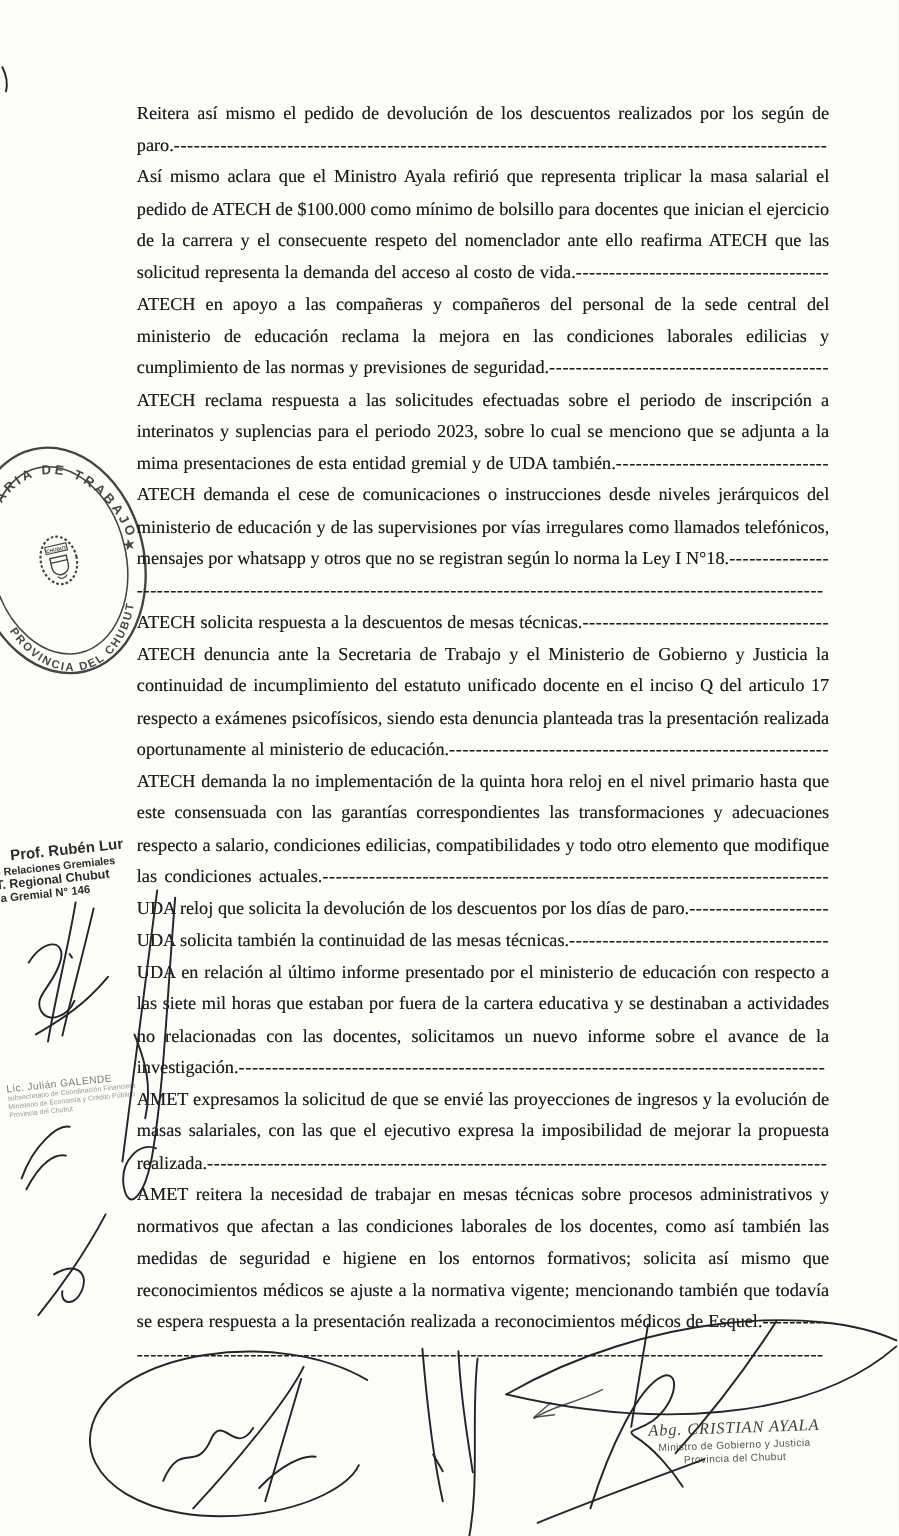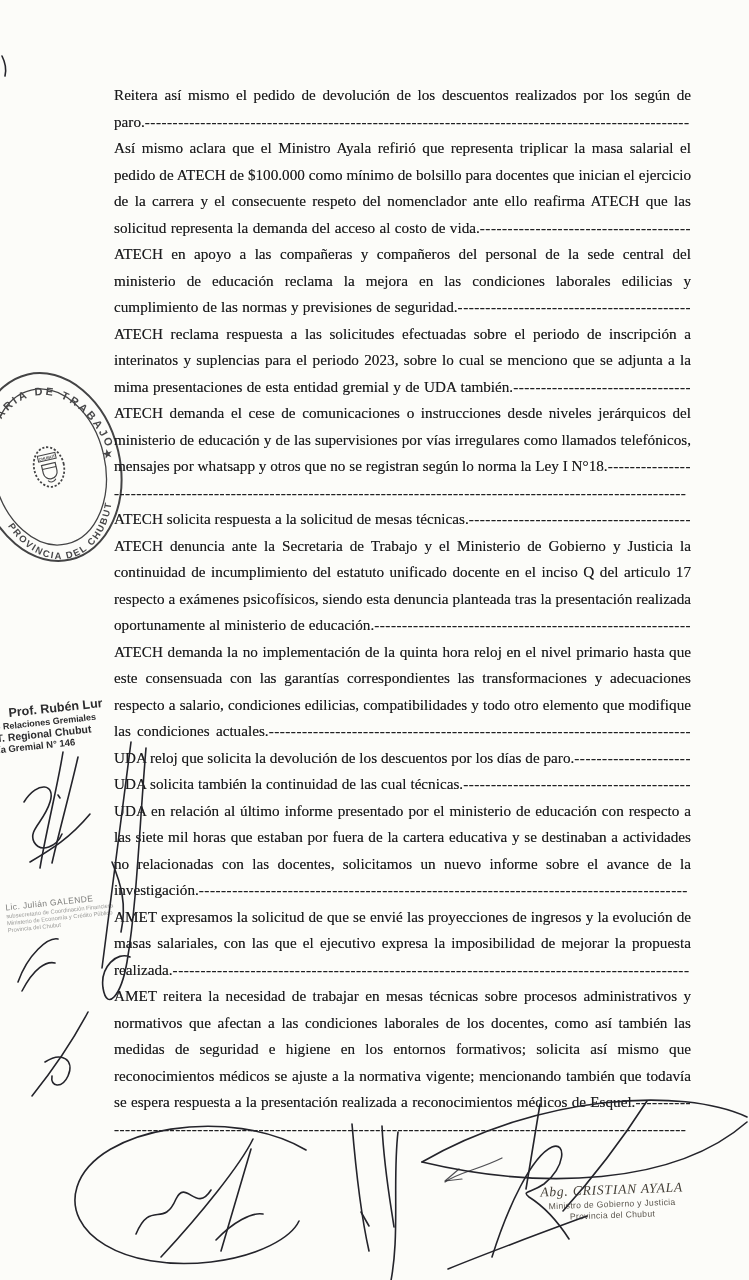--- a/index.html
+++ b/index.html
@@ -68,25 +68,25 @@
       <path d="M68,100 h14 M71,112 c2,3 6,3 8,0" fill="none" stroke="#2b2b2d" stroke-width="1"></path>
     </g>
   </svg>
 
   <div class="textblock">
       <p class="para" style="height: 53px;"><span class="ptxt">Reitera así mismo el pedido de devolución de los descuentos realizados por los según de paro.</span><span class="pdash">--------------------------------------------------------------------------------------------------------------------------------------------</span></p>
       <p class="para" style="height: 106px;"><span class="ptxt">Así mismo aclara que el Ministro Ayala refirió que representa triplicar la masa salarial el pedido de ATECH de $100.000 como mínimo de bolsillo para docentes que inician el ejercicio de la carrera y el consecuente respeto del nomenclador ante ello reafirma ATECH que las solicitud representa la demanda del acceso al costo de vida.</span><span class="pdash">------------------------------------------------------------</span></p>
       <p class="para" style="height: 79.5px;"><span class="ptxt">ATECH en apoyo a las compañeras y compañeros del personal de la sede central del ministerio de educación reclama la mejora en las condiciones laborales edilicias y cumplimiento de las normas y previsiones de seguridad.</span><span class="pdash">--------------------------------------------------------------------------------</span></p>
       <p class="para" style="height: 79.5px;"><span class="ptxt">ATECH reclama respuesta a las solicitudes efectuadas sobre el periodo de inscripción a interinatos y suplencias para el periodo 2023, sobre lo cual se menciono que se adjunta a la mima presentaciones de esta entidad gremial y de UDA también.</span><span class="pdash">----------------------------------------------------------------------</span></p>
       <p class="para" style="height: 106px;"><span class="ptxt">ATECH demanda el cese de comunicaciones o instrucciones desde niveles jerárquicos del ministerio de educación y de las supervisiones por vías irregulares como llamados telefónicos, mensajes por whatsapp y otros que no se registran según lo norma la Ley I N°18.</span><span class="pdash">--------------------------------------------------------------------------------------------------------------------------------------------</span></p>
-      <p class="para" style="height: 26.5px;"><span class="ptxt">ATECH solicita respuesta a la solicitud de mesas técnicas.</span><span class="pdash">---------------------------------------------------------------------------</span></p>
+      <p class="para" style="height: 26.5px;"><span class="ptxt">ATECH solicita respuesta a la descuentos de mesas técnicas.</span><span class="pdash">---------------------------------------------------------------------------</span></p>
       <p class="para" style="height: 106px;"><span class="ptxt">ATECH denuncia ante la Secretaria de Trabajo y el Ministerio de Gobierno y Justicia la continuidad de incumplimiento del estatuto unificado docente en el inciso Q del articulo 17 respecto a exámenes psicofísicos, siendo esta denuncia planteada tras la presentación realizada oportunamente al ministerio de educación.</span><span class="pdash">-------------------------------------------------------------------------------------</span></p>
       <p class="para" style="height: 106px;"><span class="ptxt">ATECH demanda la no implementación de la quinta hora reloj en el nivel primario hasta que este consensuada con las garantías correspondientes las transformaciones y adecuaciones respecto a salario, condiciones edilicias, compatibilidades y todo otro elemento que modifique las condiciones actuales.</span><span class="pdash">------------------------------------------------------------------------------------------</span></p>
       <p class="para" style="height: 26.5px;"><span class="ptxt">UDA reloj que solicita la devolución de los descuentos por los días de paro.</span><span class="pdash">---------------------------------------------</span></p>
-      <p class="para" style="height: 26.5px;"><span class="ptxt">UDA solicita también la continuidad de las cual técnicas.</span><span class="pdash">---------------------------------------------------------------------------</span></p>
+      <p class="para" style="height: 26.5px;"><span class="ptxt">UDA solicita también la continuidad de las mesas técnicas.</span><span class="pdash">---------------------------------------------------------------------------</span></p>
       <p class="para" style="height: 106px;"><span class="ptxt">UDA en relación al último informe presentado por el ministerio de educación con respecto a las siete mil horas que estaban por fuera de la cartera educativa y se destinaban a actividades no relacionadas con las docentes, solicitamos un nuevo informe sobre el avance de la investigación.</span><span class="pdash">------------------------------------------------------------------------------------------------------------------------</span></p>
       <p class="para" style="height: 79.5px;"><span class="ptxt">AMET expresamos la solicitud de que se envié las proyecciones de ingresos y la evolución de masas salariales, con las que el ejecutivo expresa la imposibilidad de mejorar la propuesta realizada.</span><span class="pdash">------------------------------------------------------------------------------------------------------------------------</span></p>
       <p class="para" style="height: 159px;"><span class="ptxt">AMET reitera la necesidad de trabajar en mesas técnicas sobre procesos administrativos y normativos que afectan a las condiciones laborales de los docentes, como así también las medidas de seguridad e higiene en los entornos formativos; solicita así mismo que reconocimientos médicos se ajuste a la normativa vigente; mencionando también que todavía se espera respuesta a la presentación realizada a reconocimientos médicos de Esquel.</span><span class="pdash">--------------------------------------------------------------------------------------------------------------------------------------------</span></p>
     </div>
 
   <div class="stamp stamp-amet">
     <div class="l1">Prof. Rubén Lur</div>
     <div class="l2">tario de Relaciones Gremiales</div>
     <div class="l3">M.E.T. Regional Chubut</div>
     <div class="l4">rsonería Gremial N° 146</div>

